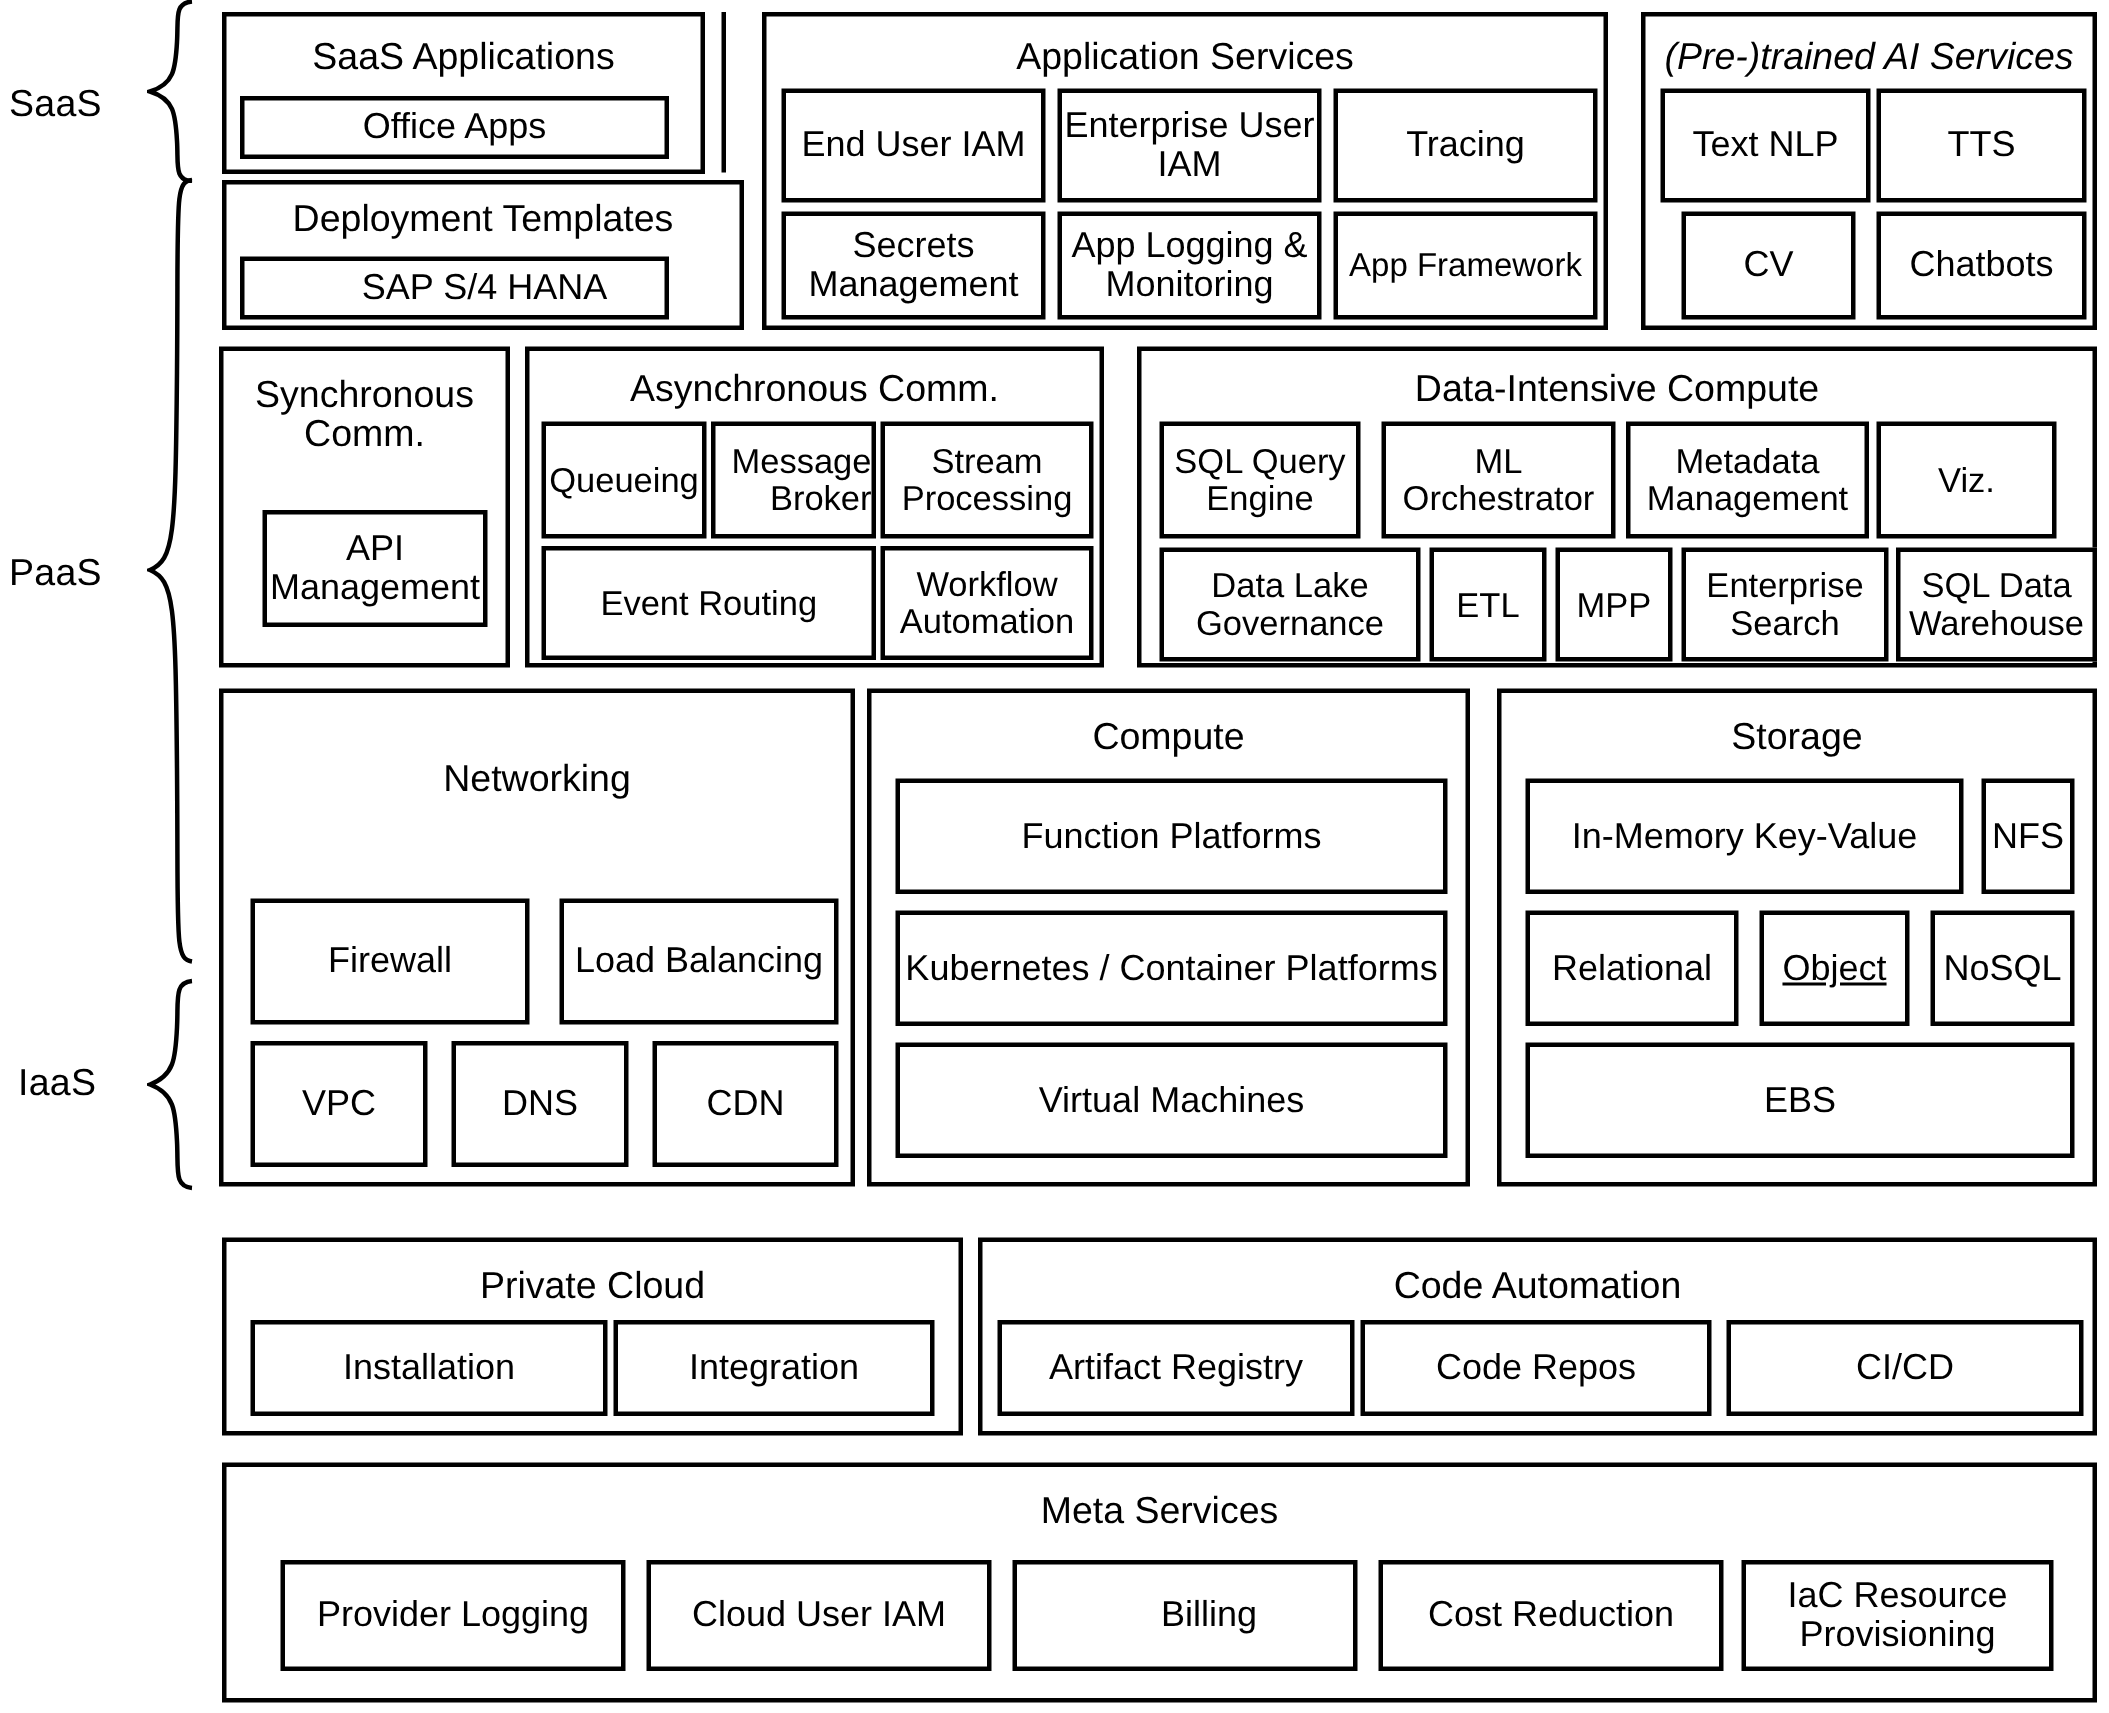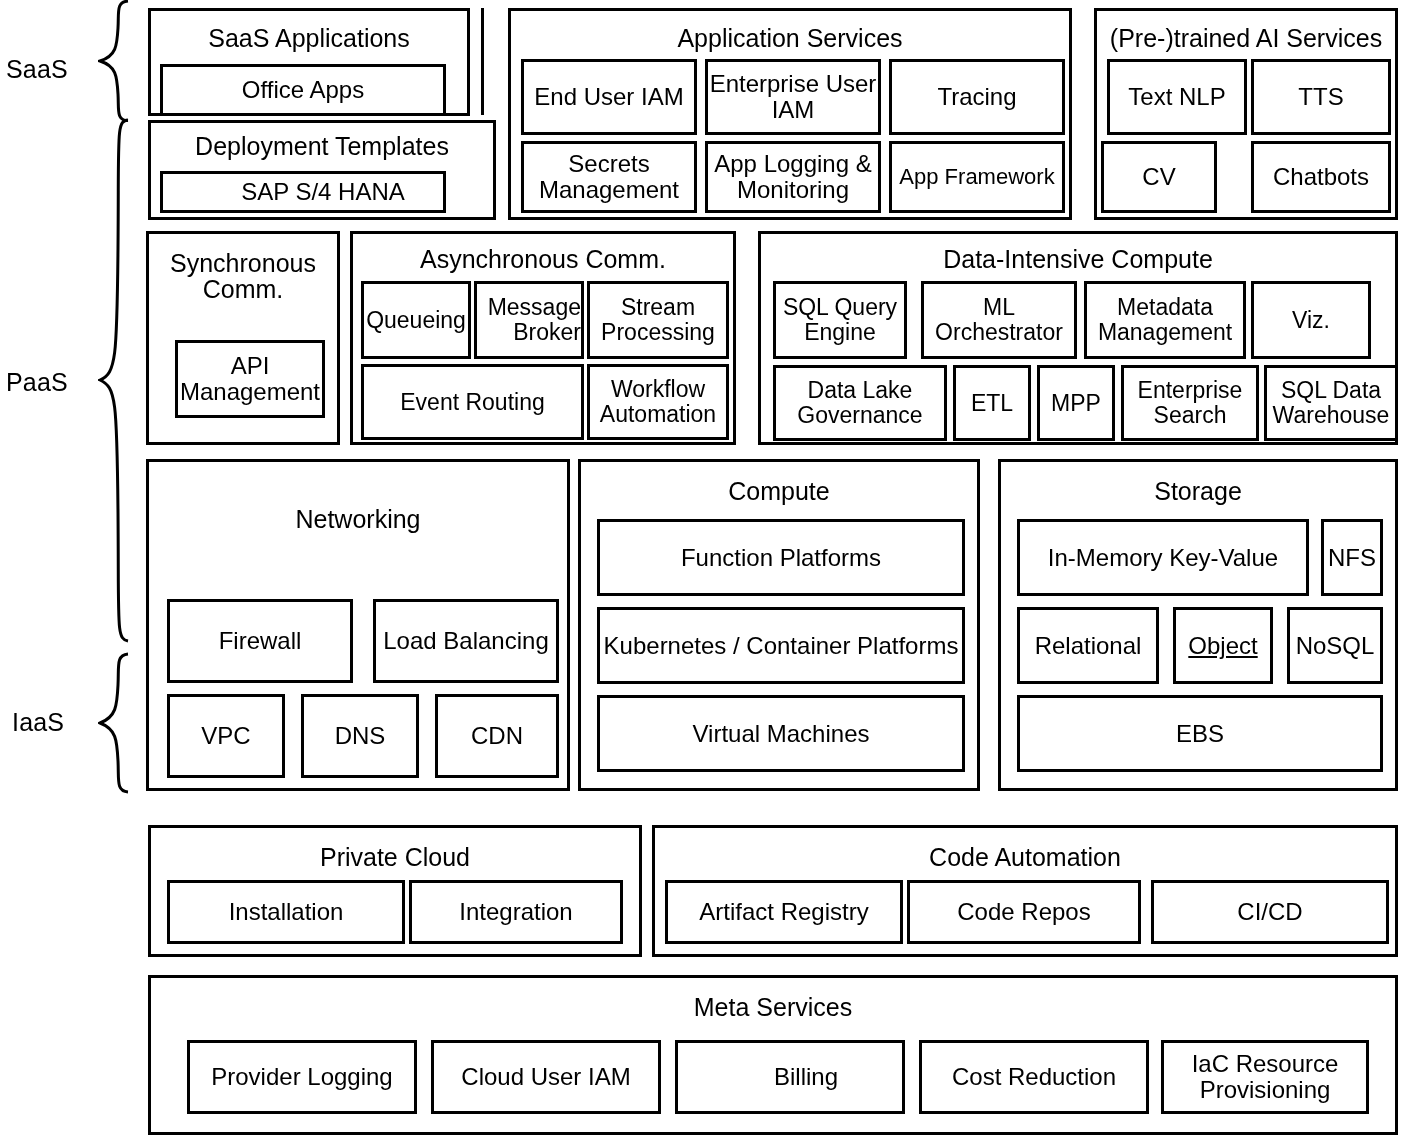--- a/index.html
+++ b/index.html
@@ -68,46 +68,46 @@
 
   <div class="tierlabel" style="left:12px;top:708px;">IaaS</div>
   <svg class="brace" style="left:98px;top:652px;width:34px;height:142px;" viewBox="0 0 34 142" preserveAspectRatio="none">
     <path d="M30 2 C18 3 21 14 20 33 C19 54 18 65 2 71 C18 77 19 88 20 109 C21 128 18 139 30 140" fill="none" stroke="#000" stroke-width="3"></path>
   </svg>
 
   <div class="vsep" style="left:481px;top:8px;height:107px;"></div>
 
   <div class="box" style="left:148px;top:8px;width:322px;height:108px;">
     <div class="grouptitle" style="top:14px;">SaaS Applications</div>
-    <div class="leaf" style="left:9px;top:53px;width:286px;height:52px;">Office Apps</div>
+    <div class="leaf" style="left:9px;top:53px;width:286px;height:42px;">Office Apps</div>
   </div>
 
   <div class="box" style="left:148px;top:120px;width:348px;height:100px;">
     <div class="grouptitle" style="top:10px;">Deployment Templates</div>
     <div class="leaf" style="left:9px;top:48px;width:286px;height:42px;padding-left:40px;">SAP S/4 HANA</div>
   </div>
 
   <div class="box" style="left:508px;top:8px;width:564px;height:212px;">
     <div class="grouptitle" style="top:14px;">Application Services</div>
 
     <div class="leaf" style="left:10px;top:48px;width:176px;height:76px;">End User IAM</div>
     <div class="leaf" style="left:194px;top:48px;width:176px;height:76px;">Enterprise User IAM</div>
     <div class="leaf" style="left:378px;top:48px;width:176px;height:76px;">Tracing</div>
 
     <div class="leaf" style="left:10px;top:130px;width:176px;height:72px;">Secrets Management</div>
     <div class="leaf" style="left:194px;top:130px;width:176px;height:72px;">App Logging &amp; Monitoring</div>
     <div class="leaf tiny" style="left:378px;top:130px;width:176px;height:72px;">App Framework</div>
   </div>
 
   <div class="box" style="left:1094px;top:8px;width:304px;height:212px;">
-    <div class="grouptitle" style="top:14px;">(Pre-)trained AI Services</div>
+    <div class="grouptitle" style="top:14px;font-style:italic;">(Pre-)trained AI Services</div>
 
     <div class="leaf" style="left:10px;top:48px;width:140px;height:76px;">Text NLP</div>
     <div class="leaf" style="left:154px;top:48px;width:140px;height:76px;">TTS</div>
-    <div class="leaf" style="left:4px;top:130px;width:116px;height:72px;">CV</div>
+    <div class="leaf" style="left:24px;top:130px;width:116px;height:72px;">CV</div>
     <div class="leaf" style="left:154px;top:130px;width:140px;height:72px;">Chatbots</div>
   </div>
 
   <div class="box" style="left:146px;top:231px;width:194px;height:214px;">
     <div class="grouptitle" style="top:16px;">Synchronous Comm.</div>
     <div class="leaf" style="left:26px;top:106px;width:150px;height:78px;">API Management</div>
   </div>
 
   <div class="box" style="left:350px;top:231px;width:386px;height:214px;">
     <div class="grouptitle" style="top:12px;">Asynchronous Comm.</div>

